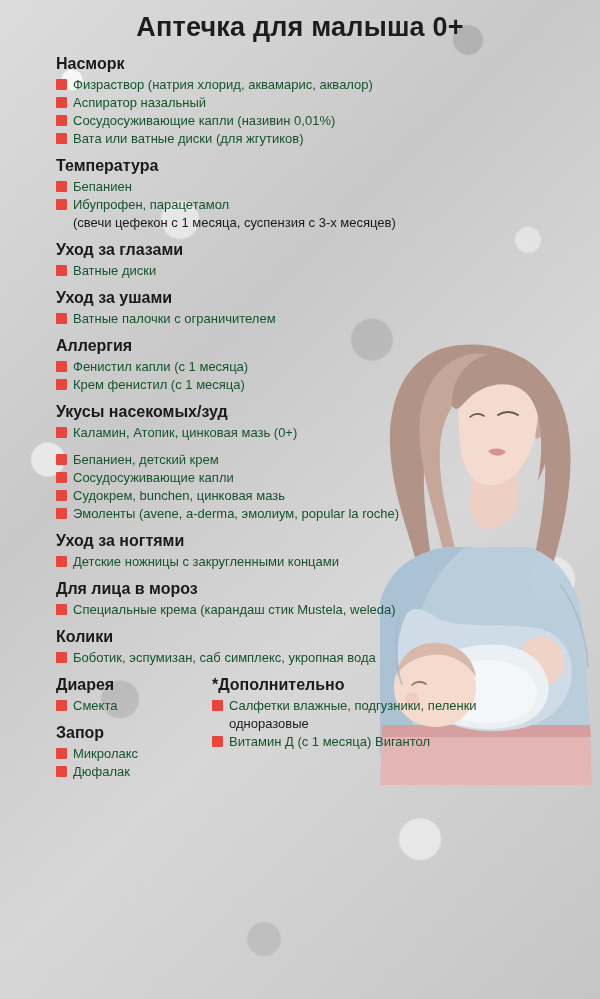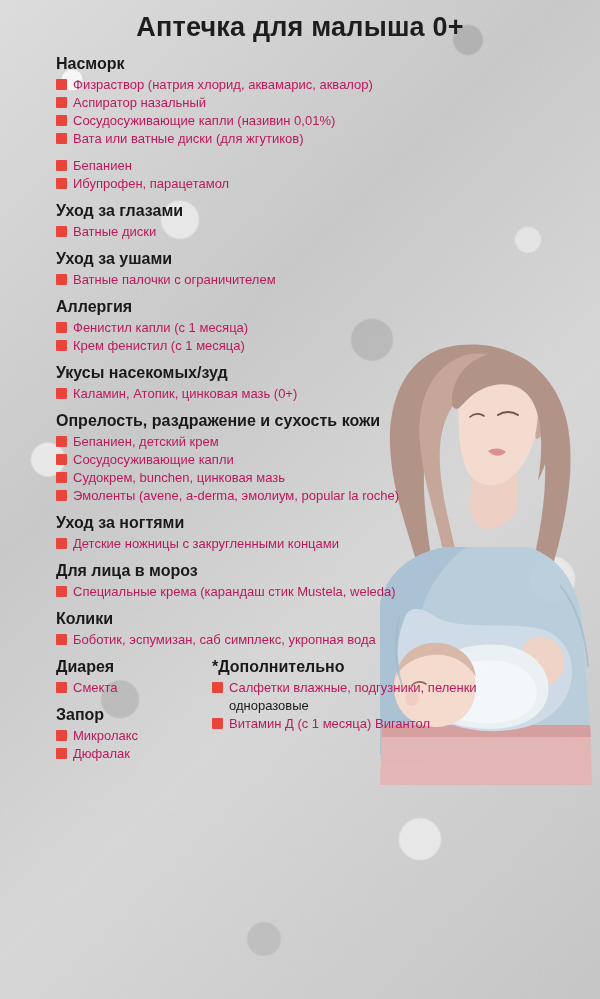--- a/index.html
+++ b/index.html
@@ -90,21 +90,21 @@
   .sq {
     flex: 0 0 auto;
     width: 11px;
     height: 11px;
     background: #e8453c;
     margin: 3px 6px 0 0;
     border-radius: 1px;
   }
   .itxt {
     font-size: 13px;
-    color: #be185d;
+    color: #14532d;
   }
   .subitem {
     font-size: 13px;
     color: #1a1a1a;
     margin: 0 0 1px 17px;
     line-height: 17px;
   }
 
   
   .cols {
@@ -192,28 +192,30 @@
         <div class="item">
           <span class="sq" style="background: rgb(232, 69, 60);"></span>
           <span class="itxt">Сосудосуживающие капли (називин 0,01%)</span>
         </div>
         <div class="item">
           <span class="sq" style="background: rgb(232, 69, 60);"></span>
           <span class="itxt">Вата или ватные диски (для жгутиков)</span>
         </div>
       </div>
       <div class="section">
+        <div class="section-title">Температура</div>
         <div class="item">
           <span class="sq" style="background: rgb(232, 69, 60);"></span>
           <span class="itxt">Бепаниен</span>
         </div>
         <div class="item">
           <span class="sq" style="background: rgb(232, 69, 60);"></span>
           <span class="itxt">Ибупрофен, парацетамол</span>
         </div>
+        <div class="subitem">(свечи цефекон с 1 месяца, суспензия с 3-х месяцев)</div>
       </div>
       <div class="section">
         <div class="section-title">Уход за глазами</div>
         <div class="item">
           <span class="sq" style="background: rgb(232, 69, 60);"></span>
           <span class="itxt">Ватные диски</span>
         </div>
       </div>
       <div class="section">
         <div class="section-title">Уход за ушами</div>
@@ -234,21 +236,20 @@
         </div>
       </div>
       <div class="section">
         <div class="section-title">Укусы насекомых/зуд</div>
         <div class="item">
           <span class="sq" style="background: rgb(232, 69, 60);"></span>
           <span class="itxt">Каламин, Атопик, цинковая мазь (0+)</span>
         </div>
       </div>
       <div class="section">
-        <div class="section-title">Опрелость, раздражение и сухость кожи</div>
         <div class="item">
           <span class="sq" style="background: rgb(232, 69, 60);"></span>
           <span class="itxt">Бепаниен, детский крем</span>
         </div>
         <div class="item">
           <span class="sq" style="background: rgb(232, 69, 60);"></span>
           <span class="itxt">Сосудосуживающие капли</span>
         </div>
         <div class="item">
           <span class="sq" style="background: rgb(232, 69, 60);"></span>

